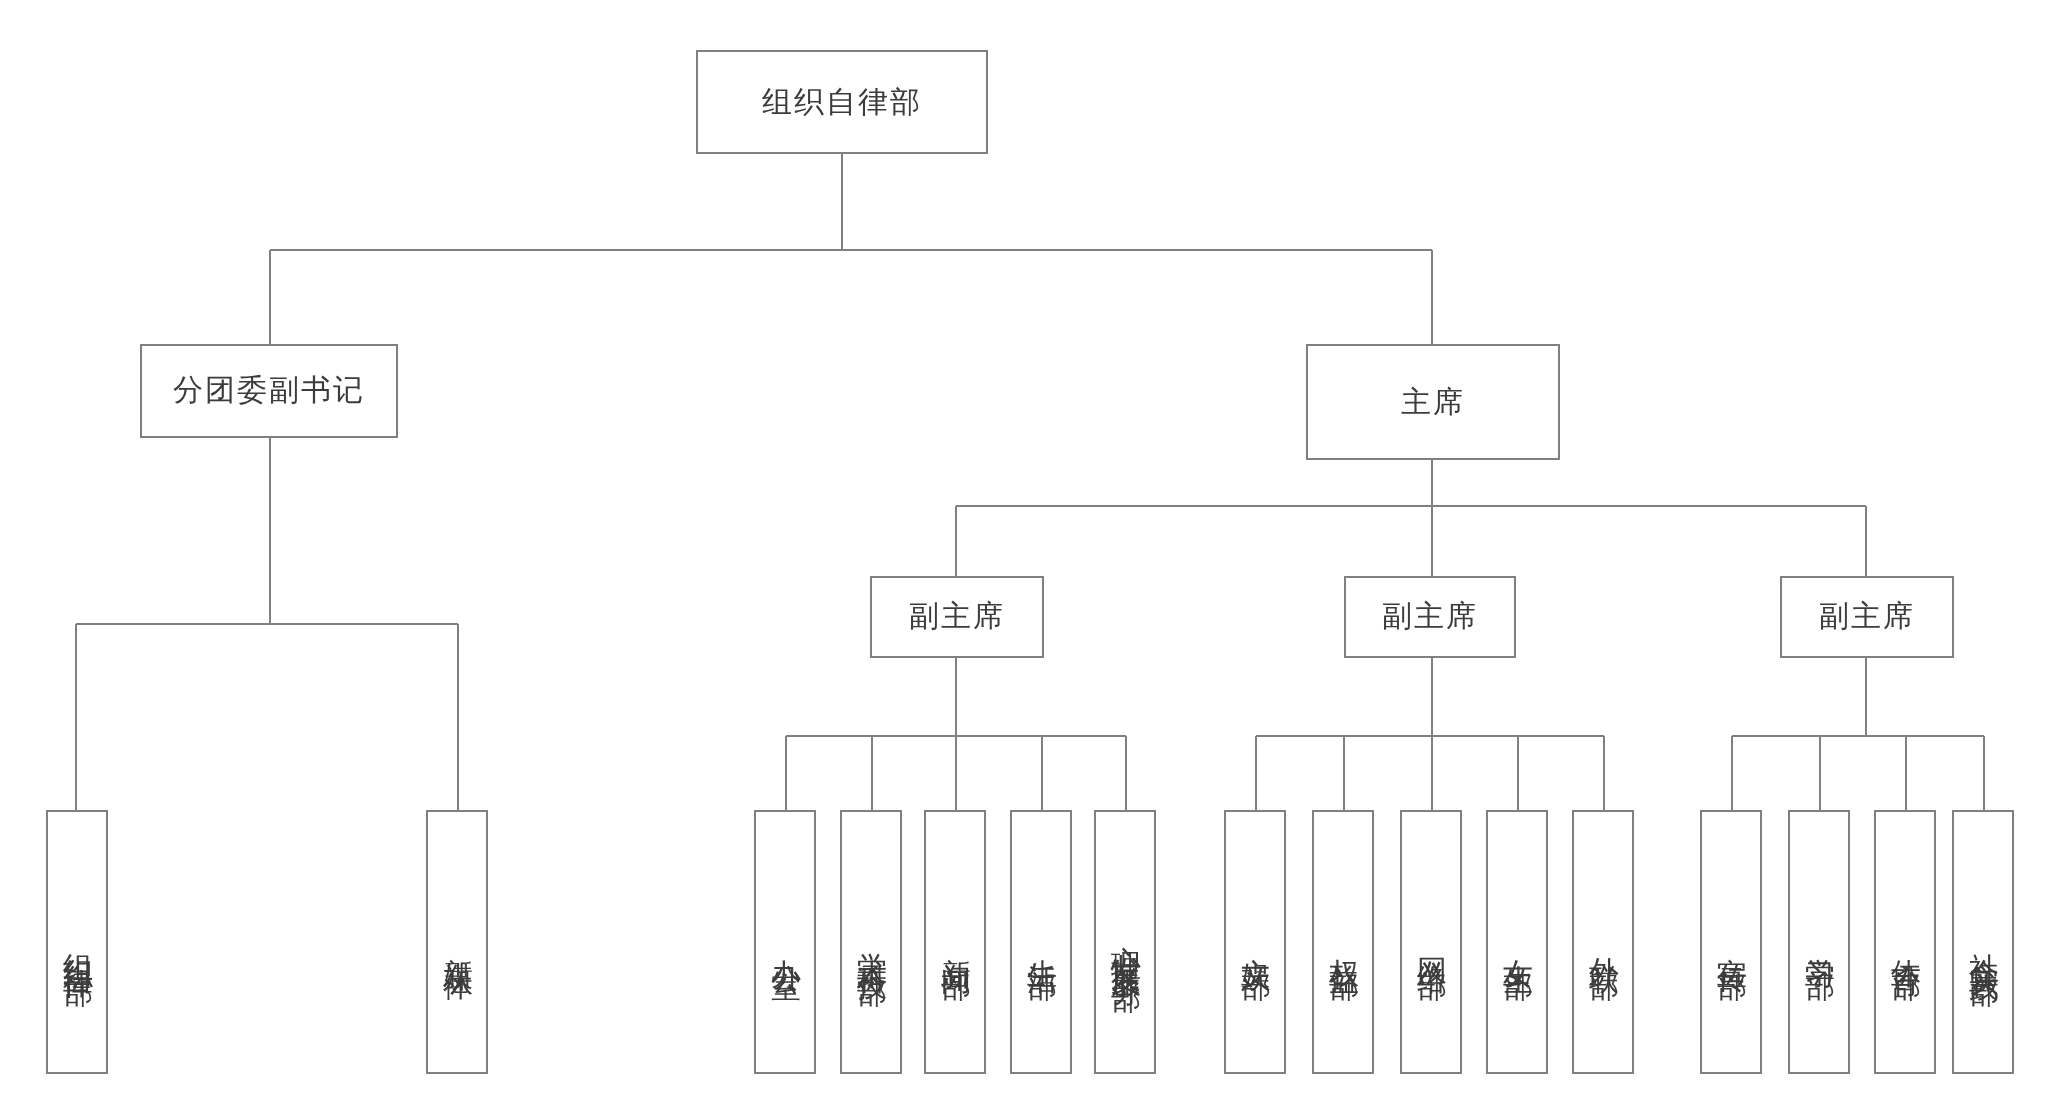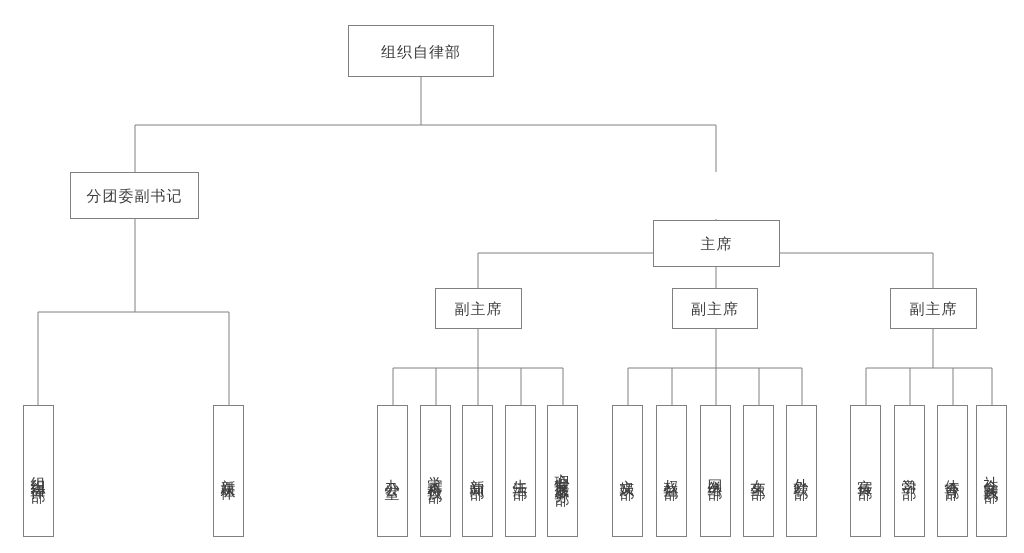--- a/index.html
+++ b/index.html
@@ -87,21 +87,21 @@
              M866 368 V405
              M910 368 V405
              M953 368 V405
              M992 368 V405" fill="none" stroke="#808080" stroke-width="1"></path>
   </svg>
 
   <div class="node h" style="left:348px; top:25px; width:146px; height:52px;">组织自律部</div>
 
   <div class="node h" style="left:70px; top:172px; width:129px; height:47px;text-align:center;">分团委副书记</div>
 
-  <div class="node h" style="left:653px; top:172px; width:127px; height:47px;margin-top:48px;">主席</div>
+  <div class="node h" style="left:653px; top:172px; width:127px; height:58px;">主席</div>
 
   <div class="node h" style="left:435px; top:288px; width:87px; height:41px;">副主席</div>
 
   <div class="node h" style="left:672px; top:288px; width:86px; height:41px;">副主席</div>
 
   <div class="node h" style="left:890px; top:288px; width:87px; height:41px;">副主席</div>
 
   <div class="node v" style="left:23px;">组织自律部</div>
 
   <div class="node v" style="left:213px;">新媒体</div>

